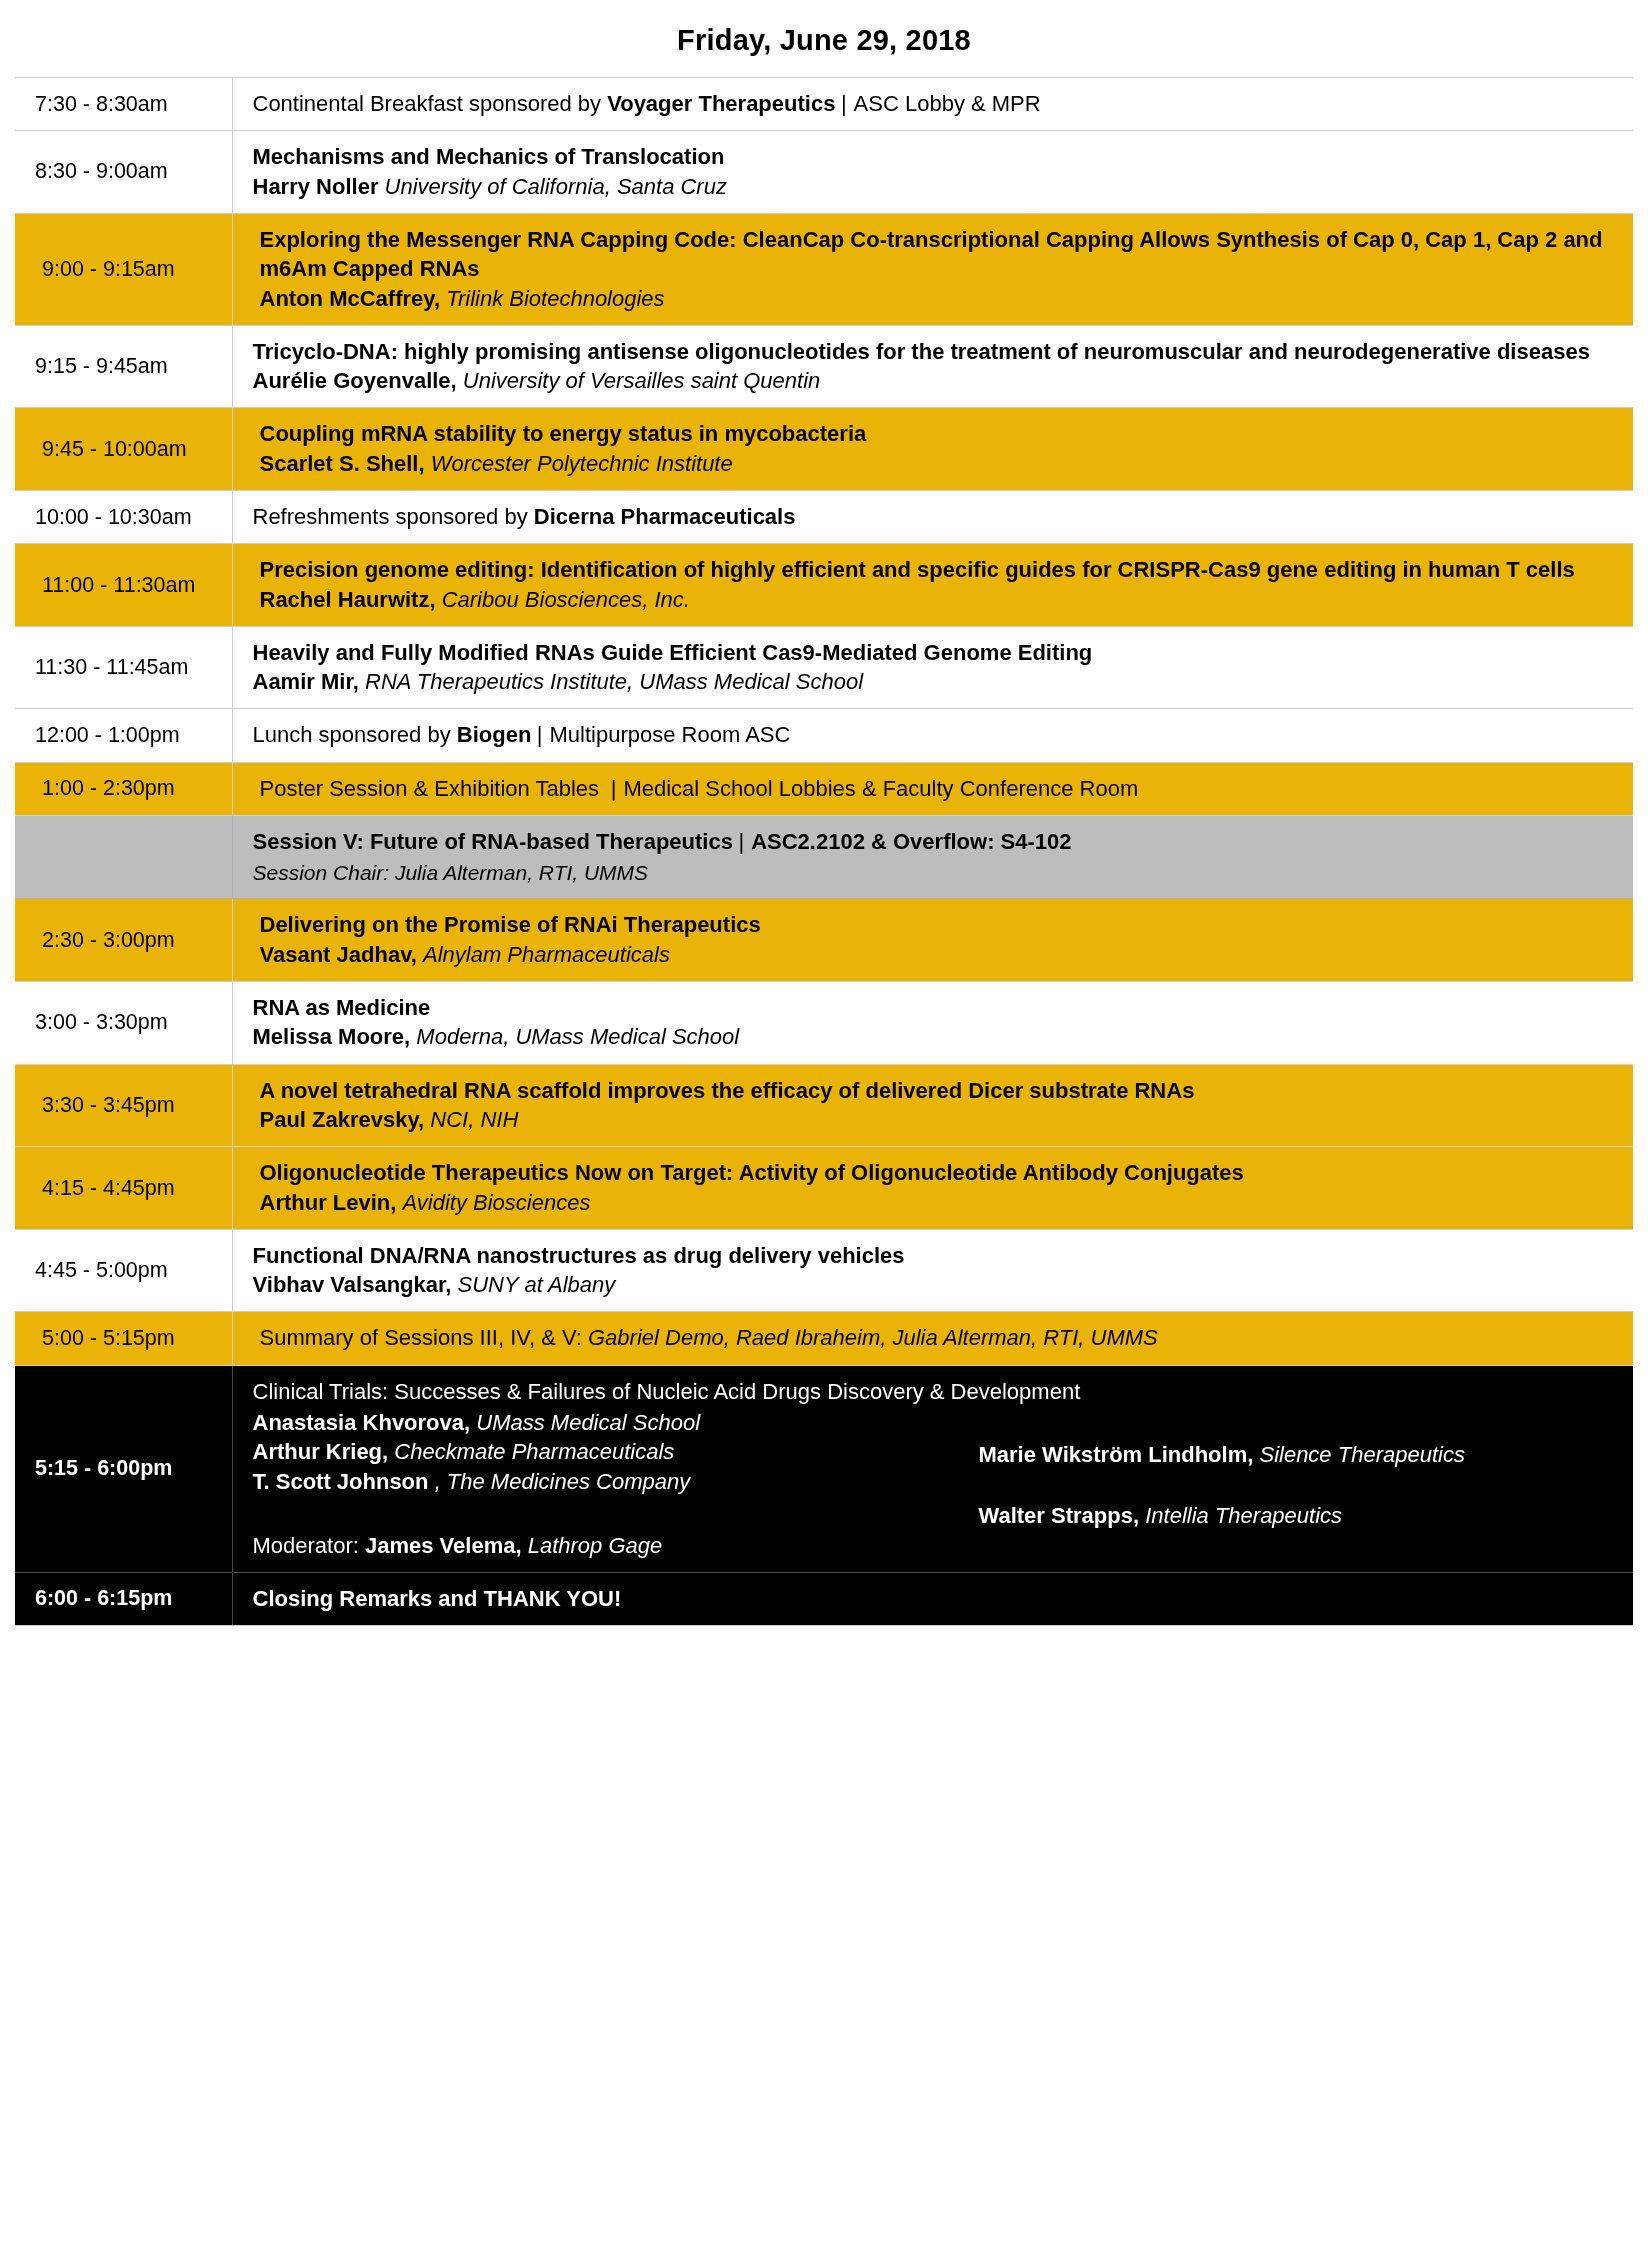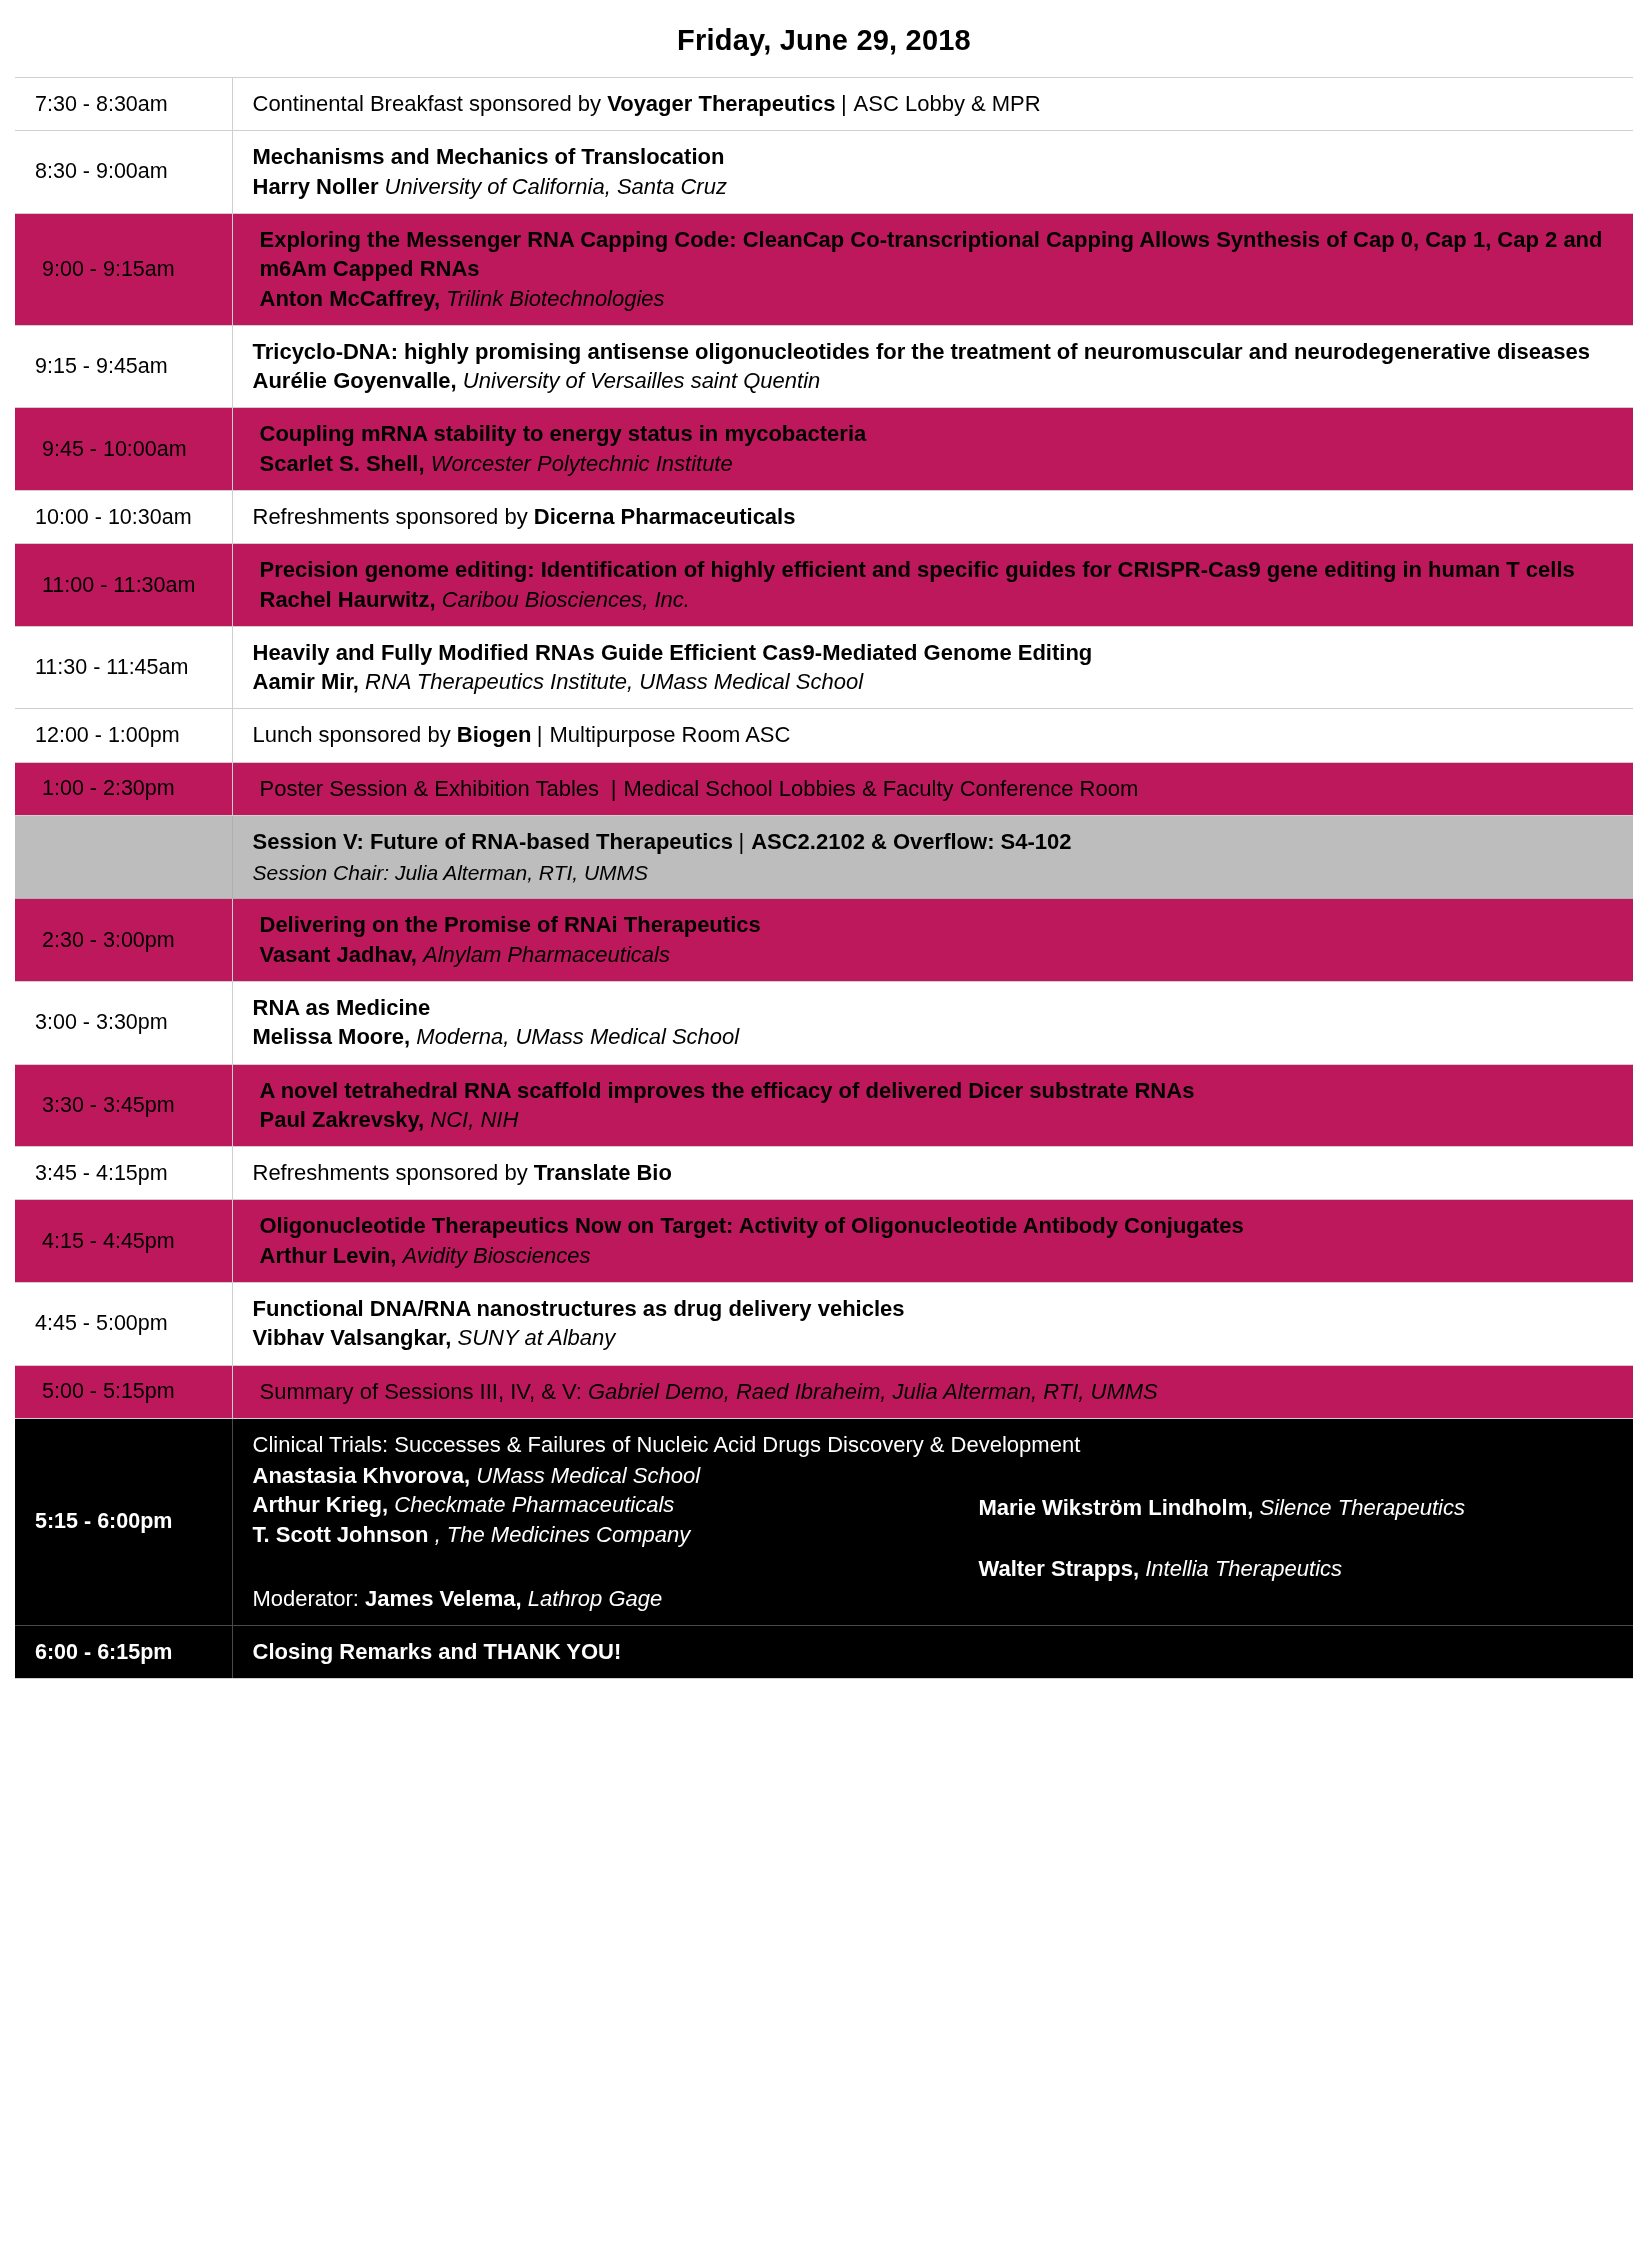--- a/index.html
+++ b/index.html
@@ -59,21 +59,21 @@
     white-space: nowrap;
   }
   td.body {
     padding: 11px 17px 11.7px 20px;
     font-size: 22px;
     line-height: 1.34;
   }
 
   
   tr.tint-white > td { background: #ffffff; }
-  tr.tint-light > td { background: #be185d; padding-left: 27px; }
+  tr.tint-light > td { background: #eab308; padding-left: 27px; }
   tr.session > td {
     background: #bdbdbd;
     border-bottom: 1.2px solid #b0b0b0;
   }
   tr.session > td.time { border-right: 1.2px solid #b0b0b0; }
 
   tr.black > td {
     background: #000000;
     color: #ffffff;
     border-bottom: 1.2px solid #4a4a4a;
@@ -201,24 +201,20 @@
             <span class="line title-line">RNA as Medicine</span>
             <span class="line speaker-line"><span>Melissa Moore,</span> <span class="aff">Moderna, UMass Medical School</span></span>
           </td>
         </tr>
         <tr class="tint-light">
           <td class="time">3:30 - 3:45pm</td>
           <td class="body">
             <span class="line title-line">A novel tetrahedral RNA scaffold improves the efficacy of delivered Dicer substrate RNAs</span>
             <span class="line speaker-line"><span>Paul Zakrevsky,</span> <span class="aff">NCI, NIH</span></span>
           </td>
-        </tr>
-        <tr class="tint-white">
-          <td class="time">3:45 - 4:15pm</td>
-          <td class="body"><span class="plain">Refreshments sponsored by </span><span class="b">Translate Bio</span></td>
         </tr>
         <tr class="tint-light">
           <td class="time">4:15 - 4:45pm</td>
           <td class="body">
             <span class="line title-line">Oligonucleotide Therapeutics Now on Target: Activity of Oligonucleotide Antibody Conjugates</span>
             <span class="line speaker-line"><span>Arthur Levin,</span> <span class="aff">Avidity Biosciences</span></span>
           </td>
         </tr>
         <tr class="tint-white">
           <td class="time">4:45 - 5:00pm</td>

